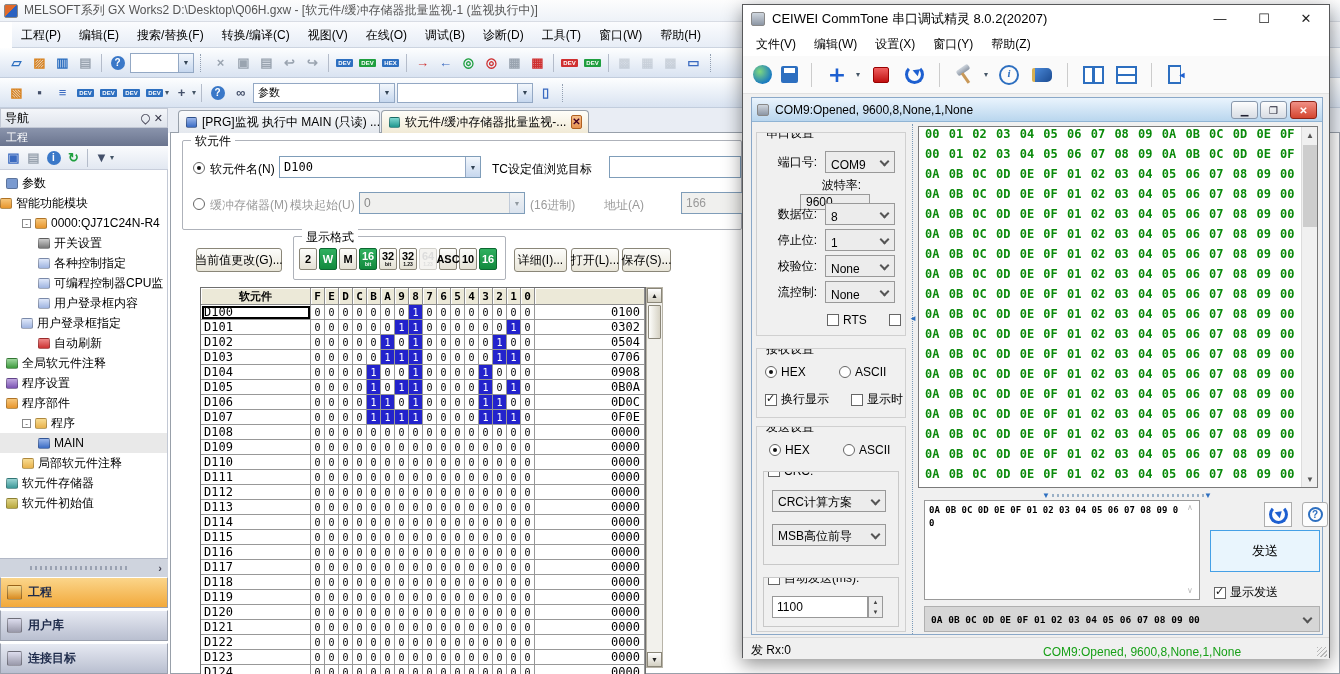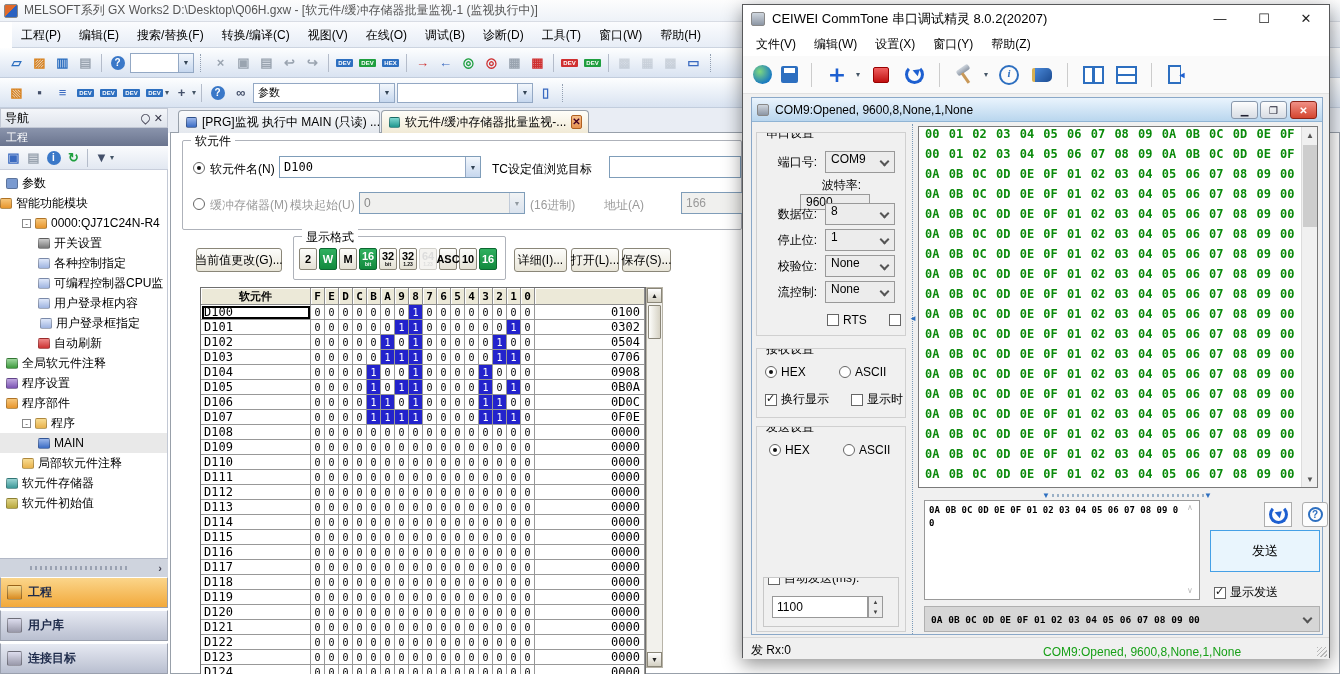--- a/index.html
+++ b/index.html
@@ -111,21 +111,21 @@
 .iex::before{content:"";width:10px;height:15px;border:2px solid #2d6fc0;border-right-width:1px}
 .iex::after{content:"◄";color:#1d5fd0;font-size:9px;margin-left:-3px}
 #ct-doc{position:absolute;left:8px;top:92px;width:572px;height:538px;background:#f0f0f0;border:1px solid #8aa8c8}
 #ct-doc-title{position:absolute;left:0;top:0;width:100%;height:24px;background:linear-gradient(#eaf4fd,#b9d6ee);border-bottom:1px solid #90b4d4;display:flex;align-items:center;gap:6px;padding-left:5px;font-size:12px}
 .cdbtn{position:absolute;top:3px;width:27px;height:18px;background:linear-gradient(#fdfdfd,#d8dde4);border:1px solid #8898ac;border-radius:3px;display:flex;align-items:center;justify-content:center;font-size:10px;color:#223}
 .cdbtn.red{background:linear-gradient(#f09086,#d4452f);border-color:#8c2418;color:#fff;font-weight:bold}
 .cgroup{position:absolute;border:1px solid #d0d0d0;overflow:hidden}
 .cglab{position:absolute;top:-8px;left:6px;background:#f0f0f0;padding:0 3px;font-size:12px}
 .srow{position:absolute;left:0;width:100%;height:22px;display:flex;align-items:center}
 .slb{width:60px;text-align:right;font-size:12px}
-.ccombo{margin-left:8px;width:70px;height:22px;background:#ececec;border:1px solid #999;display:flex;align-items:flex-start;padding-left:5px;font-size:12px;position:relative}
+.ccombo{margin-left:8px;width:70px;height:22px;background:#ececec;border:1px solid #999;display:flex;align-items:flex-end;padding-left:5px;font-size:12px;position:relative}
 .chev{position:absolute;right:6px;top:6px;width:7px;height:7px;border-right:2px solid #555;border-bottom:2px solid #555;transform:rotate(45deg);transform-origin:center}
 .chev2{width:7px;height:7px;border-right:2px solid #555;border-bottom:2px solid #555;transform:rotate(45deg)}
 .crow{position:absolute;display:flex;align-items:center;gap:4px;font-size:12px;white-space:nowrap}
 #ct-recv{position:absolute;left:166px;top:28px;width:400px;height:362px;background:#fff;border:1px solid #7a7a7a;overflow:hidden}
 .hxl{height:20px;line-height:20px;white-space:nowrap;font:bold 12px "DejaVu Sans Mono",monospace;color:#0b8a0b;word-spacing:2px;padding-left:6px}
 .w10sb{position:absolute;background:#f0f0f0;border-left:1px solid #dcdcdc}
 .w10b{position:absolute;left:0;width:16px;height:16px;display:flex;align-items:center;justify-content:center;font-size:8px;color:#555;background:#f0f0f0}
 .w10t{position:absolute;left:1px;width:14px;background:#cdcdcd}
 #ct-hgrip{position:absolute;left:290px;top:393px;width:170px;height:9px;background:repeating-linear-gradient(90deg,#9ab0c6 0 2px,transparent 2px 5px) center/100% 3px no-repeat;display:flex;justify-content:space-between;align-items:center}
 #ct-hgrip span{color:#2d6fc0;font-size:8px;line-height:1;background:#f0f0f0}
@@ -344,21 +344,21 @@
         <span class="tl">各种控制指定</span>
       </div>
       <div class="trow" style="padding-left: 38px;">
         <span class="ti t-set"></span>
         <span class="tl">可编程控制器CPU监</span>
       </div>
       <div class="trow" style="padding-left: 38px;">
         <span class="ti t-set"></span>
         <span class="tl">用户登录框内容</span>
       </div>
-      <div class="trow" style="padding-left: 40px;">
+      <div class="trow" style="padding-left: 21px;">
         <span class="ti t-set"></span>
         <span class="tl">用户登录框指定</span>
       </div>
       <div class="trow" style="padding-left: 38px;">
         <span class="ti t-ref"></span>
         <span class="tl">自动刷新</span>
       </div>
       <div class="trow" style="padding-left: 6px;">
         <span class="ti t-cmt"></span>
         <span class="tl">全局软元件注释</span>
@@ -1143,20 +1143,34 @@
         <div class="cgroup" style="left:2px;top:302px;width:150px;height:206px">
           <span class="cglab">发送设置</span>
           <div class="crow" style="left:12px;top:16px">
             <span class="rd on"></span>
             <span>HEX</span>
           </div>
           <div class="crow" style="left:86px;top:16px">
             <span class="rd"></span>
             <span>ASCII</span>
           </div>
+          <div class="cgroup" style="left:6px;top:44px;width:136px;height:94px;border-color:#c8c8c8">
+            <div class="crow" style="left:2px;top:-8px;background:#f0f0f0;padding:0 2px">
+              <span class="cbx"></span>
+              <span>CRC:</span>
+            </div>
+            <div class="ccombo" style="position:absolute;left:8px;top:18px;width:114px;margin:0">
+              <span>CRC计算方案</span>
+                <span class="chev"></span>
+            </div>
+            <div class="ccombo" style="position:absolute;left:8px;top:52px;width:114px;margin:0">
+              <span>MSB高位前导</span>
+                <span class="chev"></span>
+            </div>
+          </div>
           <div class="cgroup" style="left:6px;top:150px;width:136px;height:50px;border-color:#c8c8c8">
             <div class="crow" style="left:2px;top:-8px;background:#f0f0f0;padding:0 2px">
               <span class="cbx"></span>
               <span>自动发送(ms):</span>
             </div>
             <div style="position:absolute;left:8px;top:18px;width:96px;height:22px;background:#fff;border:1px solid #999;display:flex;align-items:center;padding-left:4px">
               <span>1100</span>
             </div>
             <div style="position:absolute;left:104px;top:18px;width:15px;height:22px;border:1px solid #999;background:#ececec;display:flex;flex-direction:column;align-items:center;justify-content:space-around;font-size:6px;color:#444">
                 <span>▲</span>

